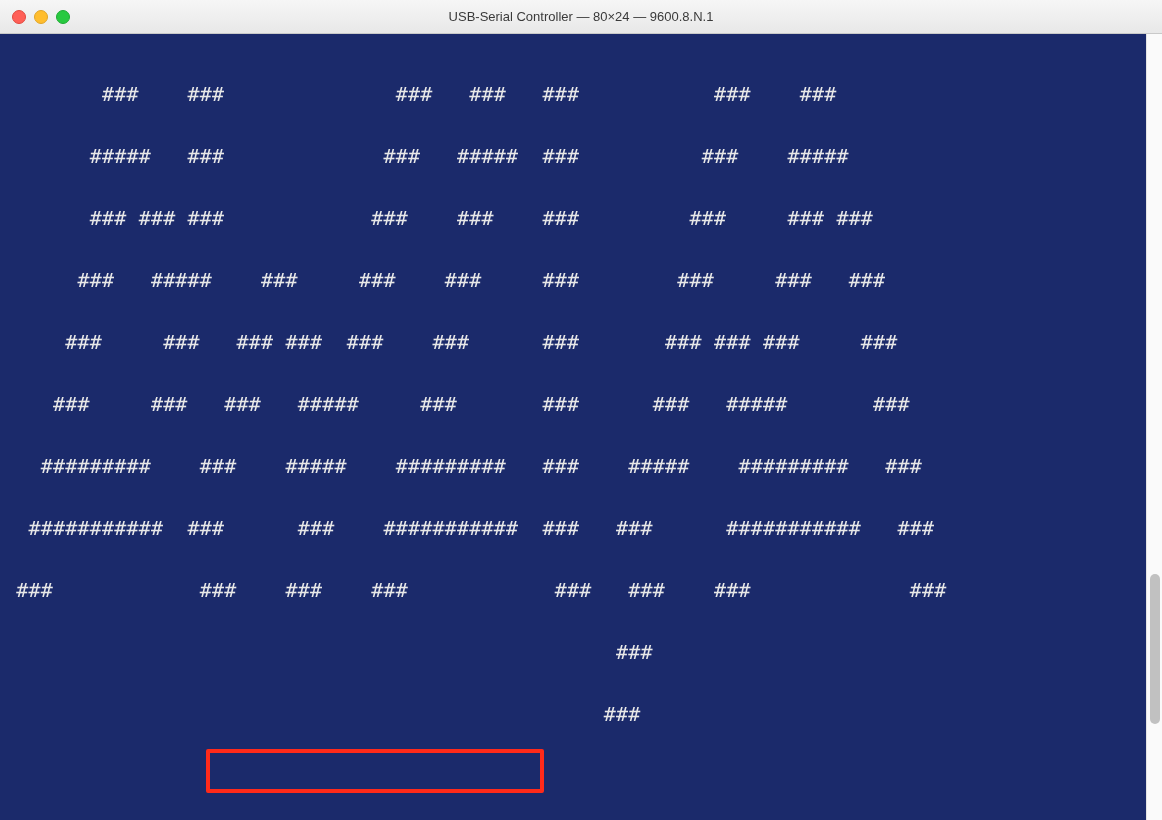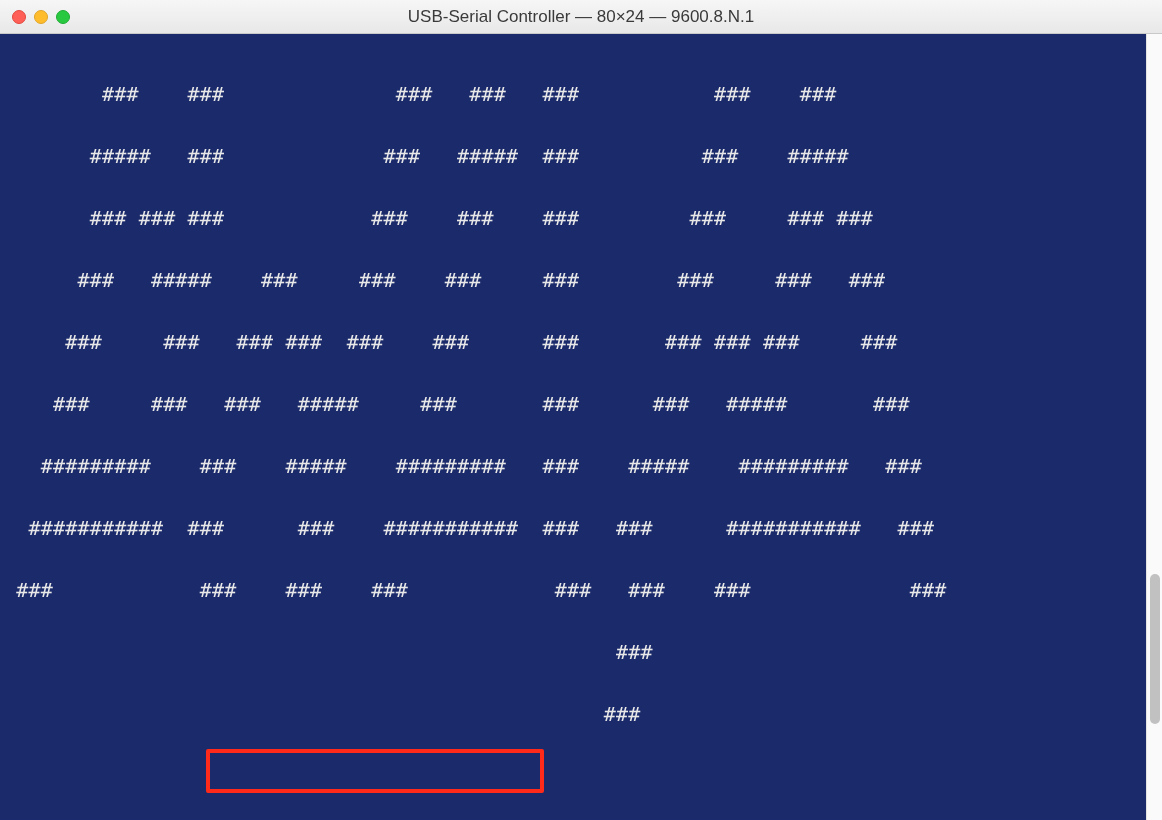--- a/index.html
+++ b/index.html
@@ -38,21 +38,21 @@
     width: 14px;
     height: 14px;
     border-radius: 50%;
   }
   .tl.red    { background: #ff5f57; border: 0.5px solid #e1493f; }
   .tl.yellow { background: #ffbd2e; border: 0.5px solid #e0a528; }
   .tl.green  { background: #28c940; border: 0.5px solid #1fab34; }
   .title {
     flex: 1;
     text-align: center;
-    font-size: 17px;
+    font-size: 13px;
     color: #3a3a3a;
     font-weight: 400;
   }
   .terminal {
     flex: 1;
     background: #1b2a6b;
     color: #e8e8e8;
     font-family: "Menlo", "Monaco", "Consolas", monospace;
     font-size: 20px;
     line-height: 1.55;

